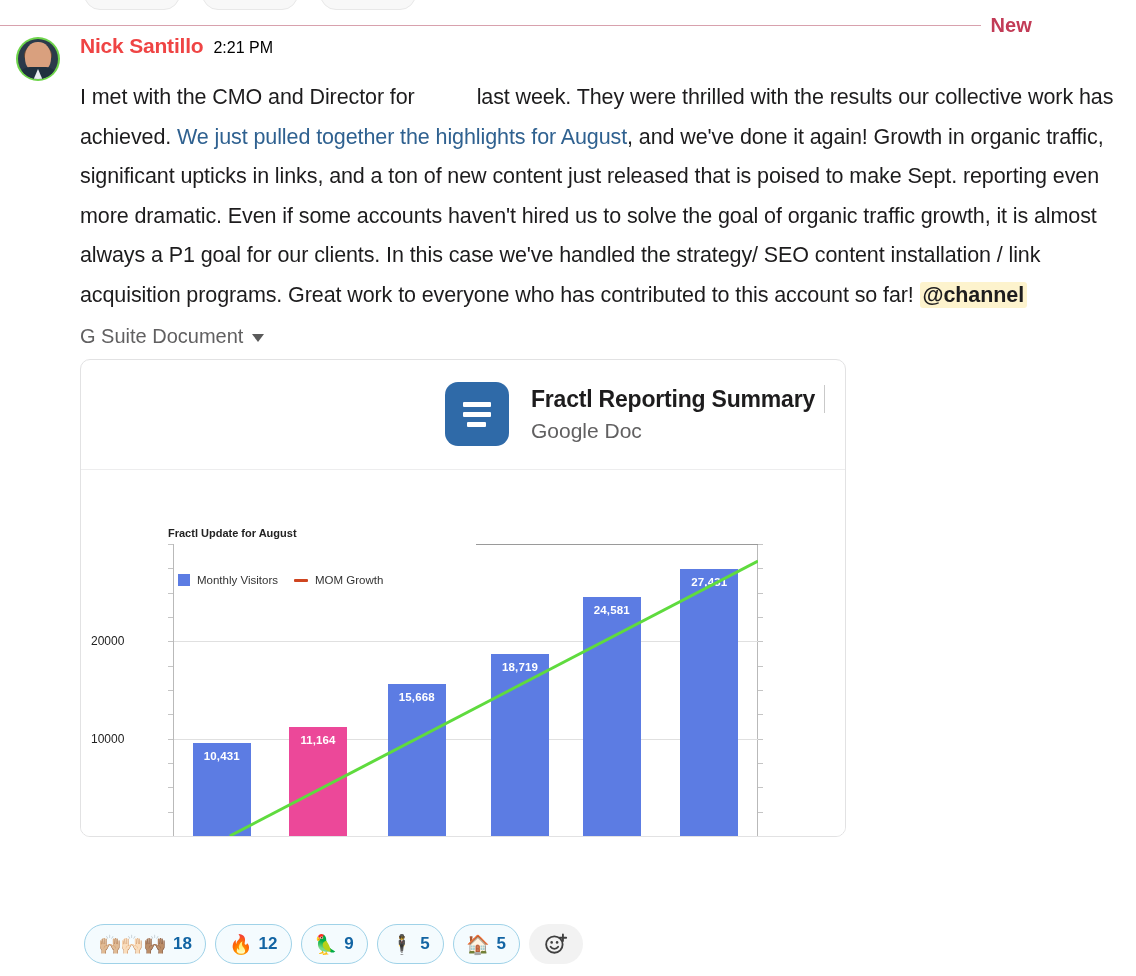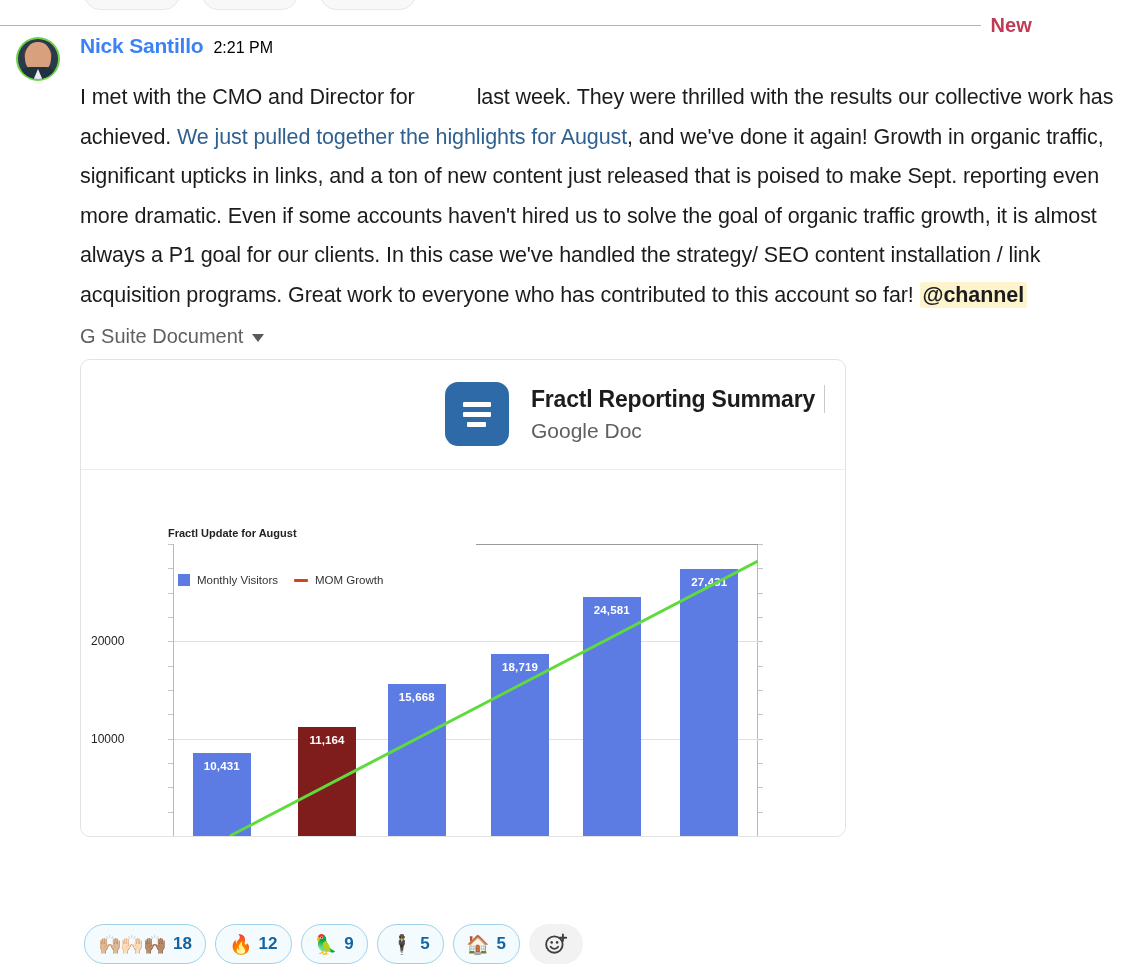--- a/index.html
+++ b/index.html
@@ -111,21 +111,21 @@
     background: #e9eef3;
     clip-path: polygon(50% 0, 100% 100%, 0 100%);
   }
 
   .msg-body { flex: 1; padding-left: 20px; min-width: 0; }
 
   .msg-header { display: flex; align-items: baseline; gap: 10px; }
   .author {
     font-size: 21px;
     font-weight: bold;
-    color: #3b82f6;
+    color: #ef4444;
     letter-spacing: -.2px;
   }
   .timestamp {
     font-size: 16px;
     color: #000000;
   }
 
   .msg-text {
     margin-top: 20px;
     font-size: 21.5px;
@@ -471,24 +471,24 @@
                 <div class="tickmark right" style="top: 194.667px;"></div>
                 <div class="tickmark" style="top: 219px;"></div>
                 <div class="tickmark right" style="top: 219px;"></div>
                 <div class="tickmark" style="top: 243.333px;"></div>
                 <div class="tickmark right" style="top: 243.333px;"></div>
                 <div class="tickmark" style="top: 267.667px;"></div>
                 <div class="tickmark right" style="top: 267.667px;"></div>
               </div>
 
             <div id="barlayer">
-                <div class="bar" style="height: 83px; left: 19.75px; background: rgb(92, 124, 227);">
+                <div class="bar" style="height: 93px; left: 19.75px; background: rgb(92, 124, 227);">
                   <div class="bar-label">10,431</div>
                 </div>
-                <div class="bar" style="height: 108.663px; left: 125px; background: #7f1d1d;">
+                <div class="bar" style="height: 108.663px; left: 116px; background: #ec4899;">
                   <div class="bar-label">11,164</div>
                 </div>
                 <div class="bar" style="height: 152.502px; left: 214.75px; background: rgb(92, 124, 227);">
                   <div class="bar-label">15,668</div>
                 </div>
                 <div class="bar" style="height: 182.198px; left: 318px; background: rgb(92, 124, 227);">
                   <div class="bar-label">18,719</div>
                 </div>
                 <div class="bar" style="height: 239.255px; left: 409.75px; background: rgb(92, 124, 227);">
                   <div class="bar-label">24,581</div>

